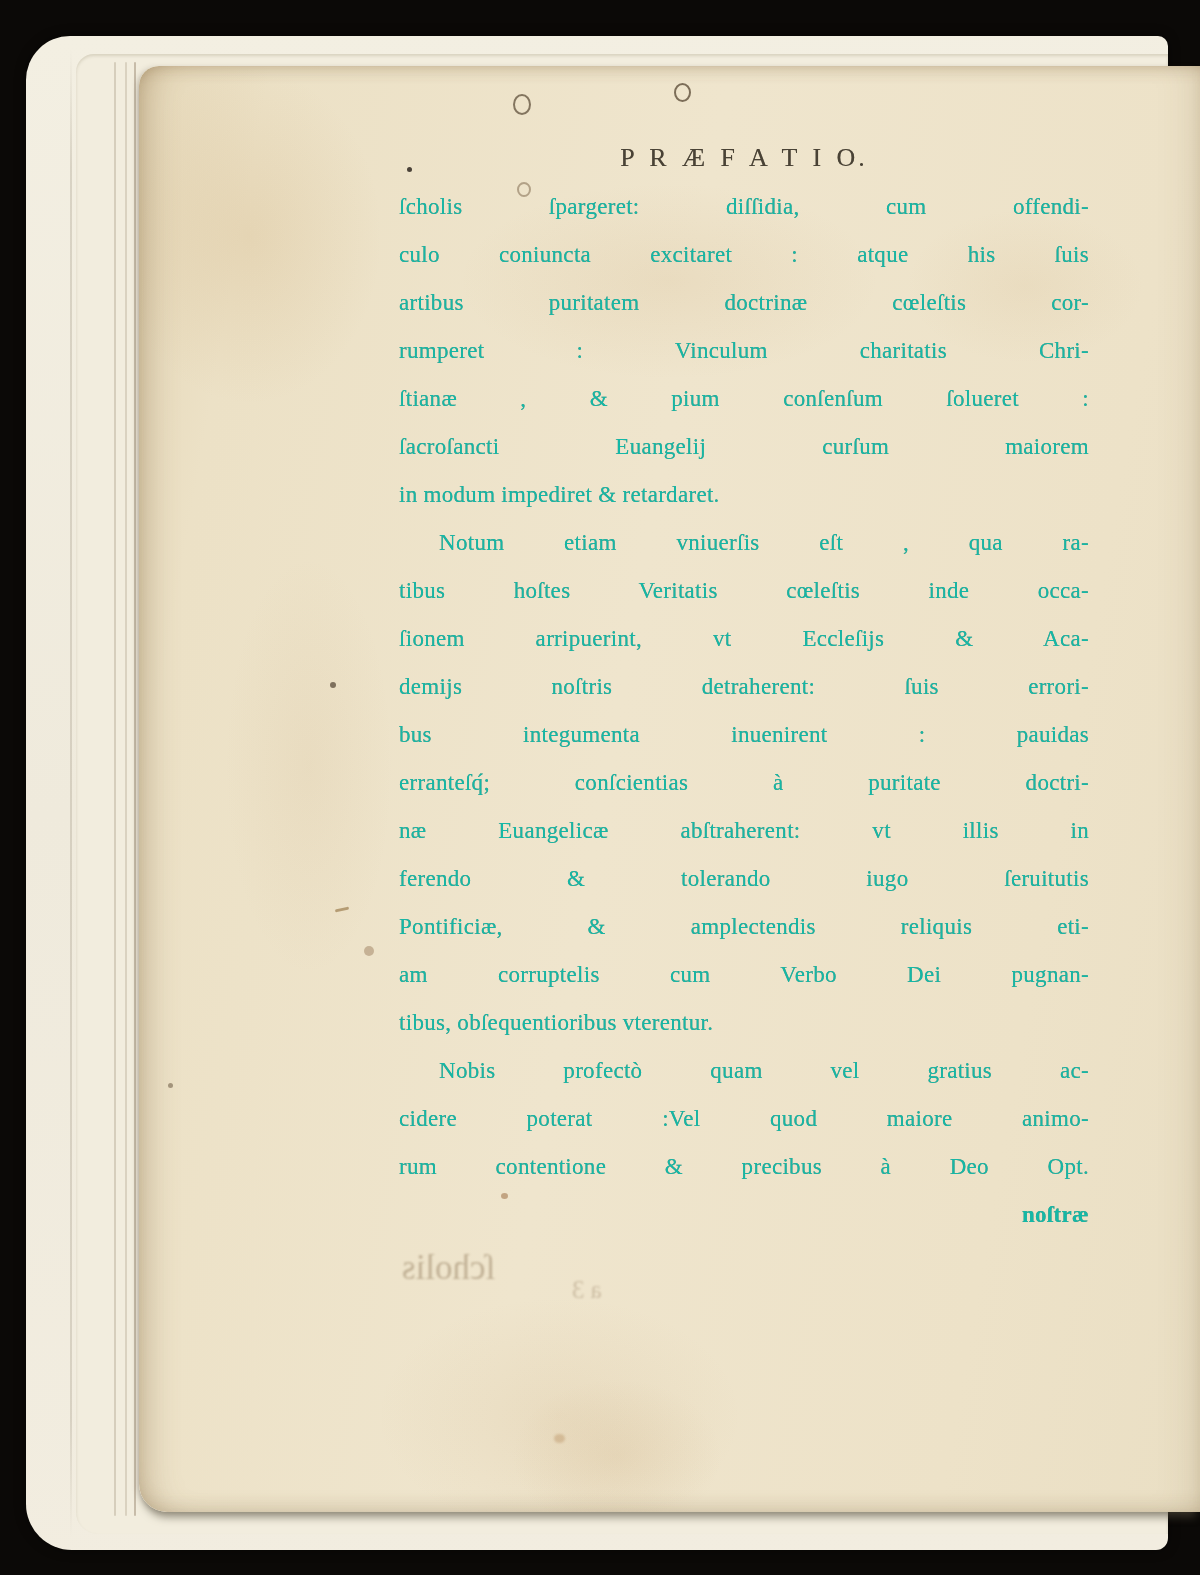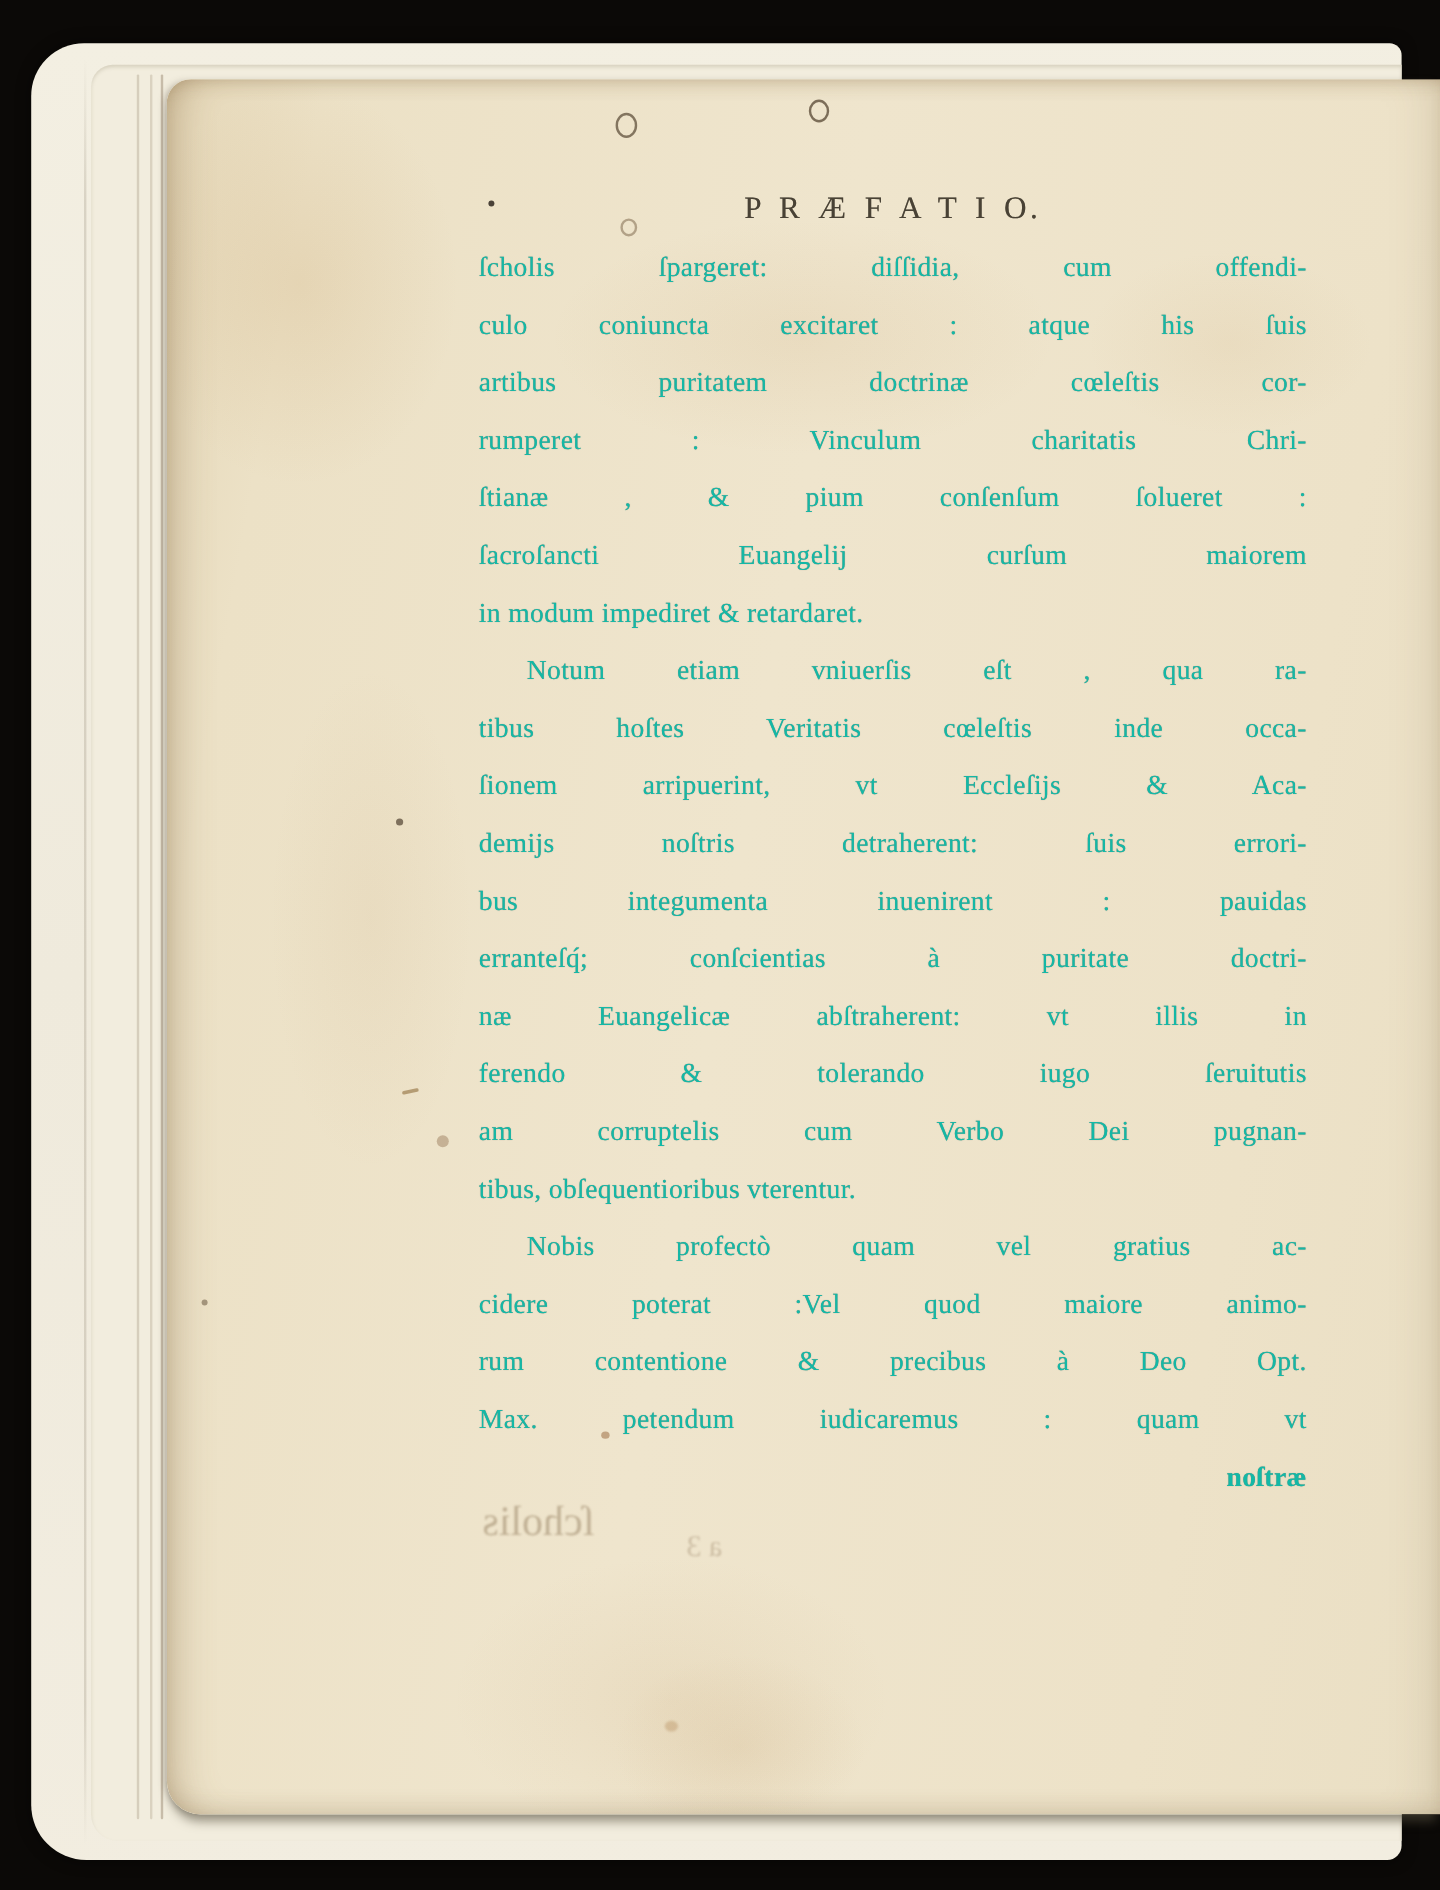--- a/index.html
+++ b/index.html
@@ -41,21 +41,21 @@
       linear-gradient(100deg,#e5d7b8 0%,#ece1c6 10%,#efe5cd 45%,#ede2c8 80%,#eadfc4 100%);
     box-shadow:
       inset 24px 0 36px -22px rgba(125,95,55,.45),
       inset 0 10px 16px -12px rgba(140,110,70,.50),
       inset -26px 0 44px -30px rgba(110,85,50,.28),
       inset 0 -14px 24px -18px rgba(120,95,60,.30),
       0 9px 9px -4px rgba(85,78,62,.60),
       -4px 0 6px -3px rgba(80,70,55,.35);
   }
   
-  .textblock{position:absolute;left:399px;top:152px;width:690px;}
+  .textblock{position:absolute;left:399px;top:136px;width:690px;}
   .headline{
     font-size:26px;line-height:44px;height:47px;text-align:center;
     letter-spacing:3px;word-spacing:3px;color:#494235;
     text-shadow:0 0 .5px rgba(73,66,53,.5);
   }
   .line{
     font-size:23px;line-height:48px;color:#14b8a6;
     text-align:justify;text-align-last:justify;
     letter-spacing:.3px;
     text-shadow:0 0 .6px rgba(62,55,44,.55);
@@ -111,26 +111,26 @@
     <div class="line">ſacroſancti Euangelij curſum maiorem</div>
     <div class="line end">in modum impediret &amp; retardaret.</div>
     <div class="line ind">Notum etiam vniuerſis eſt , qua ra-</div>
     <div class="line">tibus hoſtes Veritatis cœleſtis inde occa-</div>
     <div class="line">ſionem arripuerint, vt Eccleſijs &amp; Aca-</div>
     <div class="line">demijs noſtris detraherent: ſuis errori-</div>
     <div class="line">bus integumenta inuenirent : pauidas</div>
     <div class="line">erranteſq́; conſcientias à puritate doctri-</div>
     <div class="line">næ Euangelicæ abſtraherent: vt illis in</div>
     <div class="line">ferendo &amp; tolerando iugo ſeruitutis</div>
+    <div class="line">Pontificiæ, &amp; amplectendis reliquis eti-</div>
     <div class="line">am corruptelis cum Verbo Dei pugnan-</div>
     <div class="line end">tibus, obſequentioribus vterentur.</div>
     <div class="line ind">Nobis profectò quam vel gratius ac-</div>
     <div class="line">cidere poterat :Vel quod maiore animo-</div>
     <div class="line">rum contentione &amp; precibus à Deo Opt.</div>
-    <div class="line">Max. petendum iudicaremus : quam vt</div>
     <div class="line catch">noſtræ</div>
   </div>
 
   <div class="mark ring1"></div>
   <div class="mark ring2"></div>
   <div class="mark hdot"></div>
   <div class="mark smallo"></div>
   <div class="mark middot"></div>
   <div class="mark scratch"></div>
   <div class="mark bullet"></div>

